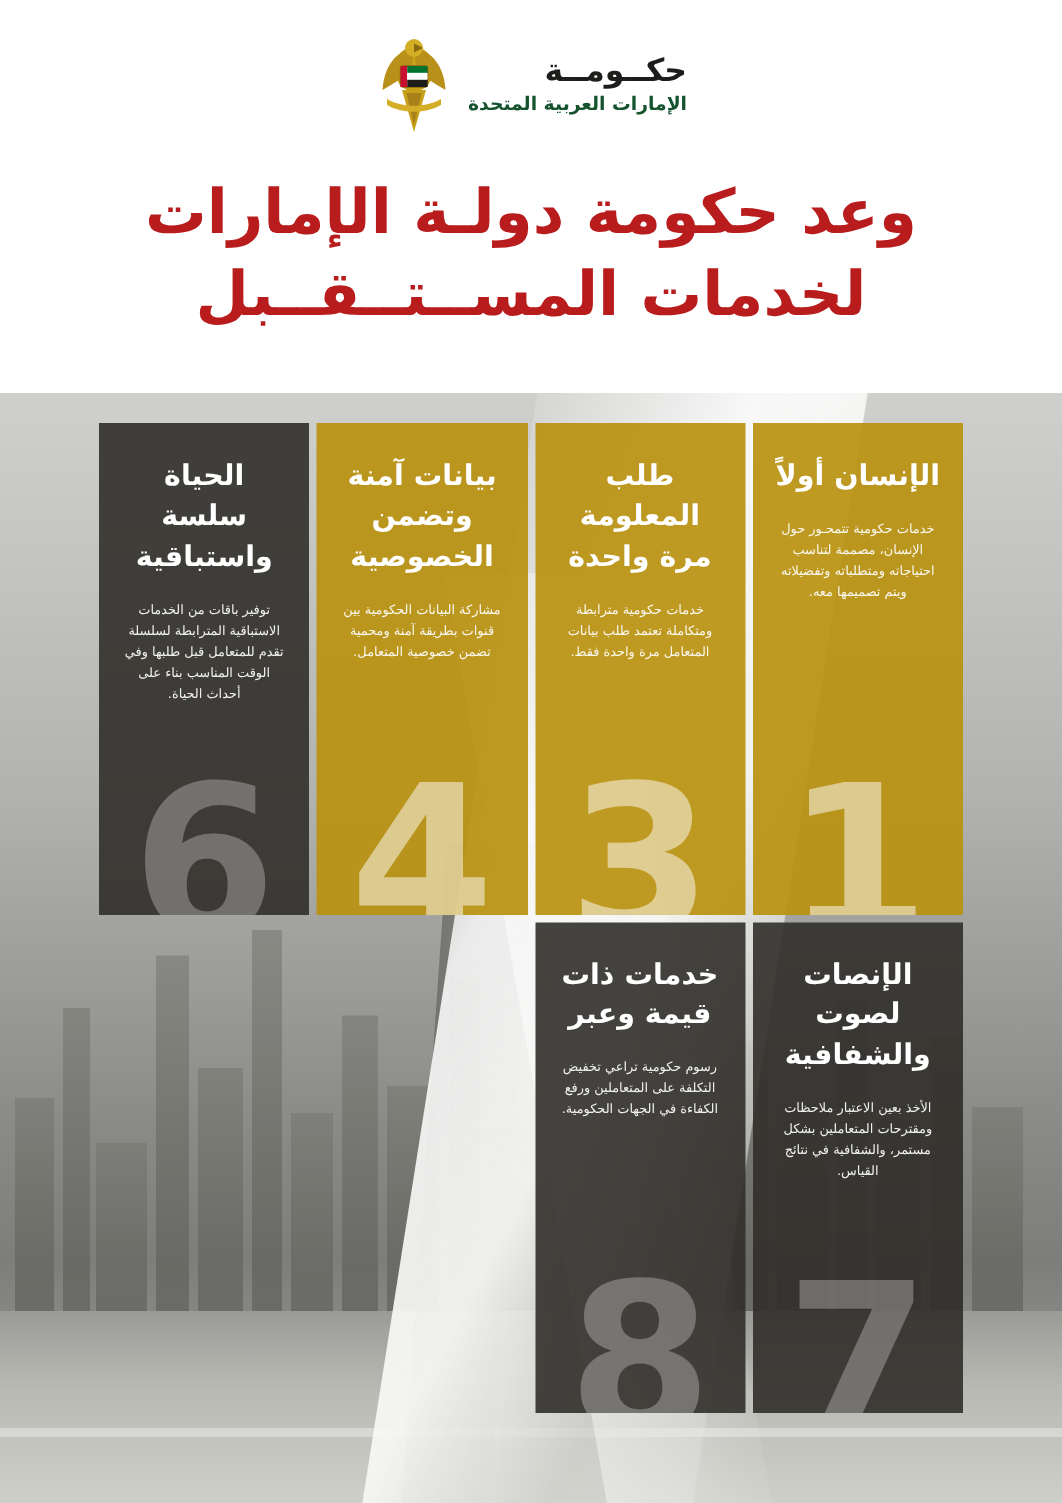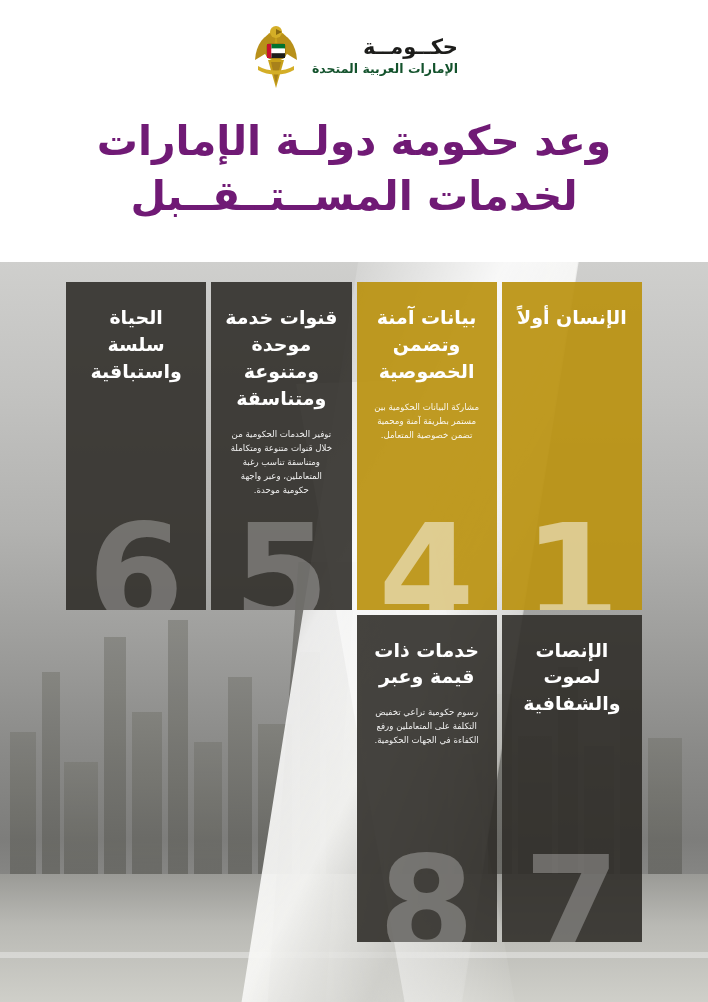--- a/index.html
+++ b/index.html
@@ -60,21 +60,21 @@
   .gov-line2 {
     font-size: 12.5px;
     font-weight: bold;
     color: #14532d;
     margin-top: 3px;
   }
 
   .main-title {
     margin-top: 24px;
     text-align: center;
-    color: #701a75;
+    color: #b91c1c;
     font-weight: bold;
     font-size: 41px;
     line-height: 1.33;
     letter-spacing: 1px;
     padding: 0 40px;
   }
   .main-title .tl {
     display: block;
     white-space: nowrap;
   }
@@ -283,44 +283,47 @@
     <div class="road-stripe"></div>
     <div class="flagdark"></div>
     <div class="flag"></div>
     <div class="flag2"></div>
   </div>
 
   <div class="grid">
 
     <div class="tile gold">
       <div class="tile-title">الإنسان أولاً</div>
+      <div class="tile-desc">خدمات حكومية تتمحـور حول الإنسان، مصممة لتناسب احتياجاته ومتطلباته وتفضيلاته ويتم تصميمها معه.</div>
       <div class="tile-num">1</div>
     </div>
 
 
+    <div class="tile gold">
+      <div class="tile-title">طلب المعلومة مرة واحدة</div>
+      <div class="tile-desc">خدمات حكومية مترابطة ومتكاملة تعتمد طلب بيانات المتعامل مرة واحدة فقط.</div>
+      <div class="tile-num">3</div>
+    </div>
 
     <div class="tile gold">
       <div class="tile-title">بيانات آمنة وتضمن الخصوصية</div>
-      <div class="tile-desc">مشاركة البيانات الحكومية بين مستمر بطريقة آمنة ومحمية تضمن خصوصية المتعامل.</div>
+      <div class="tile-desc">مشاركة البيانات الحكومية بين قنوات بطريقة آمنة ومحمية تضمن خصوصية المتعامل.</div>
       <div class="tile-num">4</div>
     </div>
 
-    <div class="tile dark">
-      <div class="tile-title">قنوات خدمة موحدة ومتنوعة ومتناسقة</div>
-      <div class="tile-desc">توفير الخدمات الحكومية من خلال قنوات متنوعة ومتكاملة ومتناسقة تناسب رغبة المتعاملين، وعبر واجهة حكومية موحدة.</div>
-      <div class="tile-num">5</div>
-    </div>
 
     <div class="tile dark">
       <div class="tile-title">الحياة سلسة واستباقية</div>
+      <div class="tile-desc">توفير باقات من الخدمات الاستباقية المترابطة لسلسلة تقدم للمتعامل قبل طلبها وفي الوقت المناسب بناء على أحداث الحياة.</div>
       <div class="tile-num">6</div>
     </div>
 
     <div class="tile dark">
       <div class="tile-title">الإنصات لصوت والشفافية</div>
+      <div class="tile-desc">الأخذ بعين الاعتبار ملاحظات ومقترحات المتعاملين بشكل مستمر، والشفافية في نتائج القياس.</div>
       <div class="tile-num">7</div>
     </div>
 
     <div class="tile dark">
       <div class="tile-title">خدمات ذات قيمة وعبر</div>
       <div class="tile-desc">رسوم حكومية تراعي تخفيض التكلفة على المتعاملين ورفع الكفاءة في الجهات الحكومية.</div>
       <div class="tile-num">8</div>
     </div>
 
   </div>

